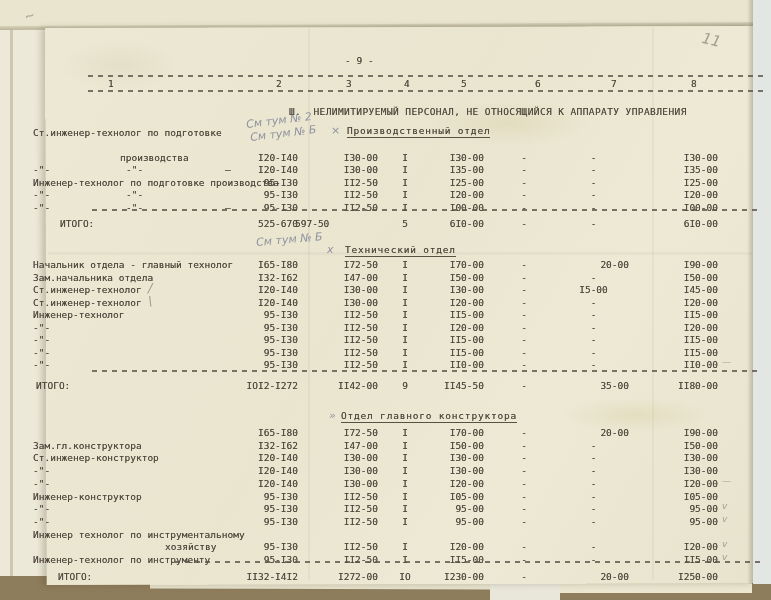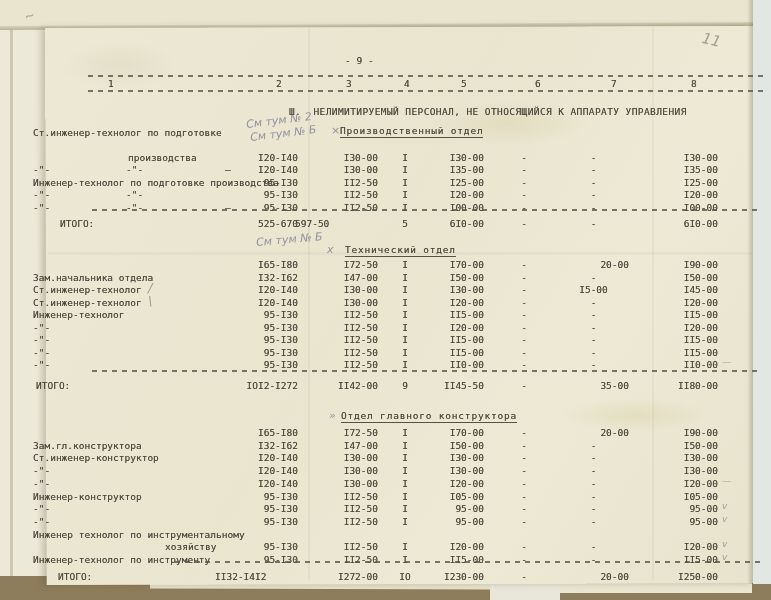--- a/index.html
+++ b/index.html
@@ -77,23 +77,23 @@
       <span class="t" style="left: 346px; top: 78px;">3</span>
       <span class="t" style="left: 404px; top: 78px;">4</span>
       <span class="t" style="left: 461px; top: 78px;">5</span>
       <span class="t" style="left: 535px; top: 78px;">6</span>
       <span class="t" style="left: 611px; top: 78px;">7</span>
       <span class="t" style="left: 691px; top: 78px;">8</span>
       <span class="t title" style="left: 289px; top: 106px;">Ш.  НЕЛИМИТИРУЕМЫЙ ПЕРСОНАЛ, НЕ ОТНОСЯЩИЙСЯ К АППАРАТУ УПРАВЛЕНИЯ</span>
       <span class="hand" style="left: 246px; top: 114px; font-size: 11px; transform: rotate(-7deg);">См тум № 2</span>
       <span class="hand" style="left: 250px; top: 127px; font-size: 11px; transform: rotate(-7deg);">См тум № Б</span>
       <span class="hand" style="left: 331px; top: 124px; font-size: 11px;">×</span>
-      <span class="t header" style="left: 340px; top: 125px;">Производственный отдел</span>
+      <span class="t header" style="left: 347px; top: 125px;">Производственный отдел</span>
       <span class="t" style="left: 33px; top: 127px; width: 320px;">Ст.инженер-технолог по подготовке</span>
-      <span class="t" style="left: 128px; top: 151.55px;">производства</span>
+      <span class="t" style="left: 120px; top: 151.55px;">производства</span>
       <span class="t" style="left: 215px; top: 151.55px; width: 83px; text-align: right;">I20-I40</span>
       <span class="t" style="left: 295px; top: 151.55px; width: 83px; text-align: right;">I30-00</span>
       <span class="t" style="left: 390px; top: 151.55px; width: 30px; text-align: center;">I</span>
       <span class="t" style="left: 400px; top: 151.55px; width: 84px; text-align: right;">I30-00</span>
       <span class="t" style="left: 507px; top: 151.55px; width: 34px; text-align: center;">-</span>
       <span class="t" style="left: 558px; top: 151.55px; width: 71px; text-align: center;">-</span>
       <span class="t" style="left: 630px; top: 151.55px; width: 88px; text-align: right;">I30-00</span>
       <span class="t" style="left: 33px; top: 164.1px; width: 320px;">-"-</span>
       <span class="t" style="left: 126px; top: 164.1px;">-"-</span>
       <span class="t" style="left: 225px; top: 164.1px;">—</span>
@@ -136,20 +136,21 @@
       <span class="t" style="left: 215px; top: 218px; width: 83px; text-align: right;">525-670</span>
       <span class="t" style="left: 295px; top: 218px; width: 83px; text-align: left;">597-50</span>
       <span class="t" style="left: 390px; top: 218px; width: 30px; text-align: center;">5</span>
       <span class="t" style="left: 400px; top: 218px; width: 84px; text-align: right;">6I0-00</span>
       <span class="t" style="left: 507px; top: 218px; width: 34px; text-align: center;">-</span>
       <span class="t" style="left: 558px; top: 218px; width: 71px; text-align: center;">-</span>
       <span class="t" style="left: 630px; top: 218px; width: 88px; text-align: right;">6I0-00</span>
       <span class="hand" style="left: 256px; top: 233px; font-size: 11px; transform: rotate(-5deg);">См тум № Б</span>
       <span class="hand" style="left: 327px; top: 243px; font-size: 11px;">х</span>
       <span class="t header" style="left: 345px; top: 244px;">Технический отдел</span>
+      <span class="t" style="left: 33px; top: 259px; width: 320px;">Начальник отдела - главный технолог</span>
       <span class="t" style="left: 215px; top: 259px; width: 83px; text-align: right;">I65-I80</span>
       <span class="t" style="left: 295px; top: 259px; width: 83px; text-align: right;">I72-50</span>
       <span class="t" style="left: 390px; top: 259px; width: 30px; text-align: center;">I</span>
       <span class="t" style="left: 400px; top: 259px; width: 84px; text-align: right;">I70-00</span>
       <span class="t" style="left: 507px; top: 259px; width: 34px; text-align: center;">-</span>
       <span class="t" style="left: 558px; top: 259px; width: 71px; text-align: right;">20-00</span>
       <span class="t" style="left: 630px; top: 259px; width: 88px; text-align: right;">I90-00</span>
       <span class="t" style="left: 33px; top: 271.55px; width: 320px;">Зам.начальника отдела</span>
       <span class="t" style="left: 215px; top: 271.55px; width: 83px; text-align: right;">I32-I62</span>
       <span class="t" style="left: 295px; top: 271.55px; width: 83px; text-align: right;">I47-00</span>
@@ -308,21 +309,21 @@
       <span class="t" style="left: 215px; top: 554px; width: 83px; text-align: right;">95-I30</span>
       <span class="t" style="left: 295px; top: 554px; width: 83px; text-align: right;">II2-50</span>
       <span class="t" style="left: 390px; top: 554px; width: 30px; text-align: center;">I</span>
       <span class="t" style="left: 400px; top: 554px; width: 84px; text-align: right;">II5-00</span>
       <span class="t" style="left: 507px; top: 554px; width: 34px; text-align: center;">-</span>
       <span class="t" style="left: 558px; top: 554px; width: 71px; text-align: center;">-</span>
       <span class="t" style="left: 630px; top: 554px; width: 88px; text-align: right;">II5-00</span>
       <span class="hand pencil" style="left: 722px; top: 552px; font-size: 9px;">v</span>
       <div class="dashline" style="left: 175px; top: 561px; width: 587px;"></div>
       <span class="t" style="left: 58px; top: 571px;">ИТОГО:</span>
-      <span class="t" style="left: 215px; top: 571px; width: 83px; text-align: left;">II32-I4I2</span>
+      <span class="t" style="left: 215px; top: 571px; width: 83px; text-align: right;">II32-I4I2</span>
       <span class="t" style="left: 295px; top: 571px; width: 83px; text-align: right;">I272-00</span>
       <span class="t" style="left: 390px; top: 571px; width: 30px; text-align: center;">IO</span>
       <span class="t" style="left: 400px; top: 571px; width: 84px; text-align: right;">I230-00</span>
       <span class="t" style="left: 507px; top: 571px; width: 34px; text-align: center;">-</span>
       <span class="t" style="left: 558px; top: 571px; width: 71px; text-align: right;">20-00</span>
       <span class="t" style="left: 630px; top: 571px; width: 88px; text-align: right;">I250-00</span>
     </div>
 </div>
 
 </body></html>

